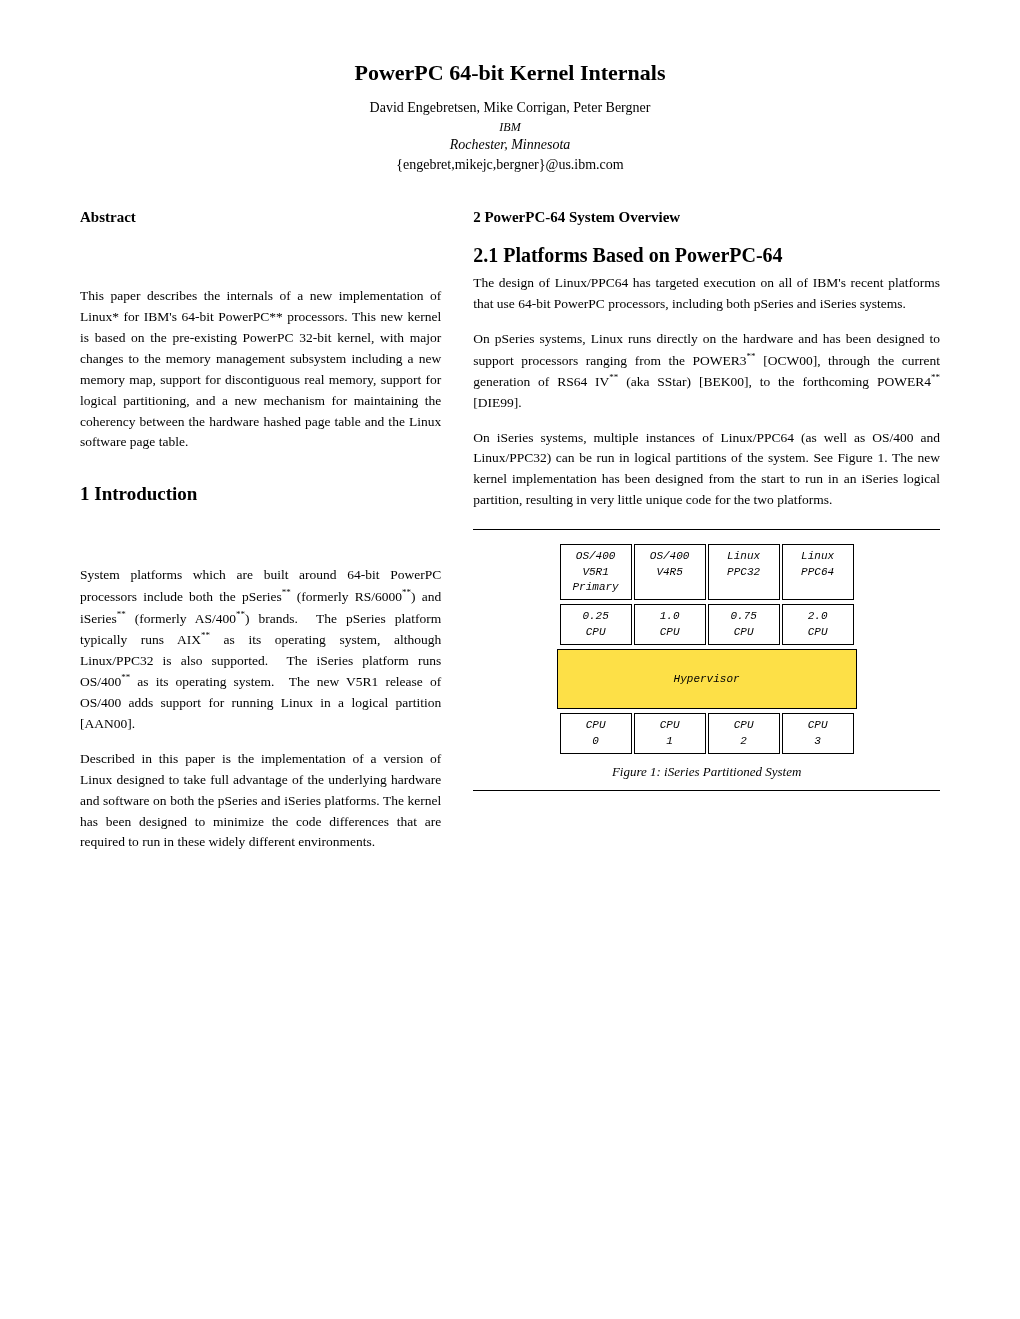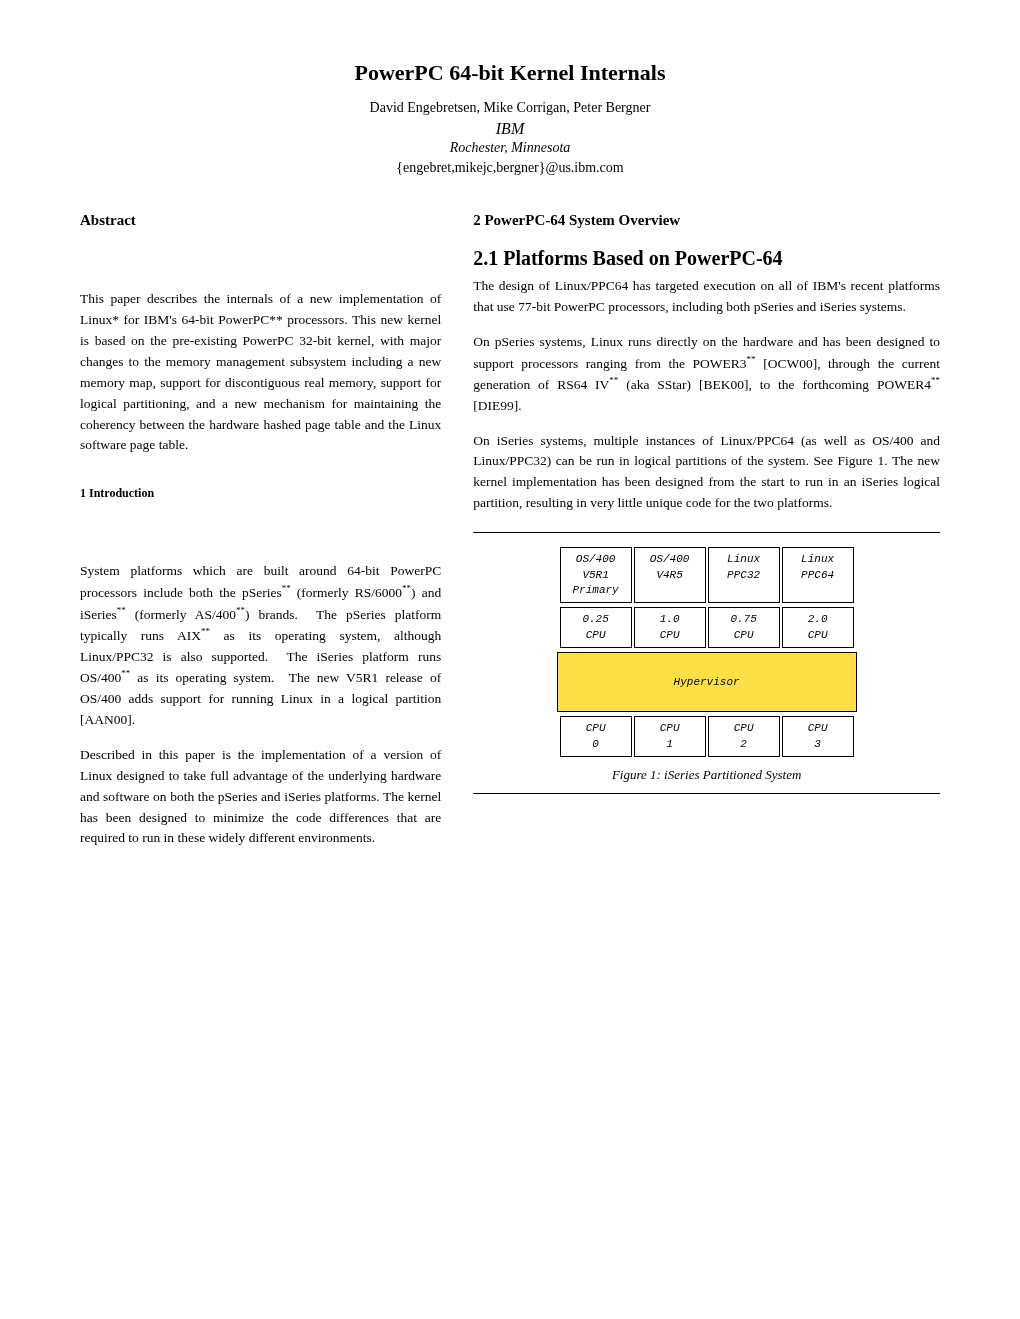--- a/index.html
+++ b/index.html
@@ -32,21 +32,21 @@
       margin-bottom: 14px;
     }
 
     .authors {
       font-size: 14px;
       margin-bottom: 4px;
     }
 
     .institution {
       font-style: italic;
-      font-size: 16px;
+      font-size: 12px;
       margin-bottom: 2px;
     }
 
     .location {
       font-style: italic;
       font-size: 14px;
       margin-bottom: 4px;
     }
 
     .email {
@@ -83,21 +83,21 @@
       margin-bottom: 6px;
     }
 
     .abstract-label {
       font-size: 15px;
       font-weight: bold;
       margin-bottom: 60px;
     }
 
     .intro-heading {
-      font-size: 12px;
+      font-size: 19px;
       font-weight: bold;
       margin-bottom: 60px;
       margin-top: 30px;
     }
 
     p {
       text-align: justify;
       line-height: 1.55;
       margin-bottom: 14px;
       font-size: 13.5px;
@@ -188,21 +188,21 @@
       <p>Described in this paper is the implementation of a version of Linux designed to take full advantage of the underlying hardware and software on both the pSeries and iSeries platforms. The kernel has been designed to minimize the code differences that are required to run in these widely different environments.</p>
 
     </div>
 
     <div class="col-right">
 
       <div class="section-heading">2   PowerPC-64 System Overview</div>
 
       <div class="subsection-heading" style="margin-top:18px;">2.1   Platforms Based on PowerPC-64</div>
 
-      <p>The design of Linux/PPC64 has targeted execution on all of IBM's recent platforms that use 77-bit PowerPC processors, including both pSeries and iSeries systems.</p>
+      <p>The design of Linux/PPC64 has targeted execution on all of IBM's recent platforms that use 64-bit PowerPC processors, including both pSeries and iSeries systems.</p>
 
       <p>On pSeries systems, Linux runs directly on the hardware and has been designed to support processors ranging from the POWER3<sup>**</sup> [OCW00], through the current generation of RS64 IV<sup>**</sup> (aka SStar) [BEK00], to the forthcoming POWER4<sup>**</sup> [DIE99].</p>
 
       <p>On iSeries systems, multiple instances of Linux/PPC64 (as well as OS/400 and Linux/PPC32) can be run in logical partitions of the system.  See Figure 1.  The new kernel implementation has been designed from the start to run in an iSeries logical partition, resulting in very little unique code for the two platforms.</p>
 
       <div class="figure-container">
         <div class="diagram">
 
           <div class="diagram-top-row">
             <div class="diagram-cell">

